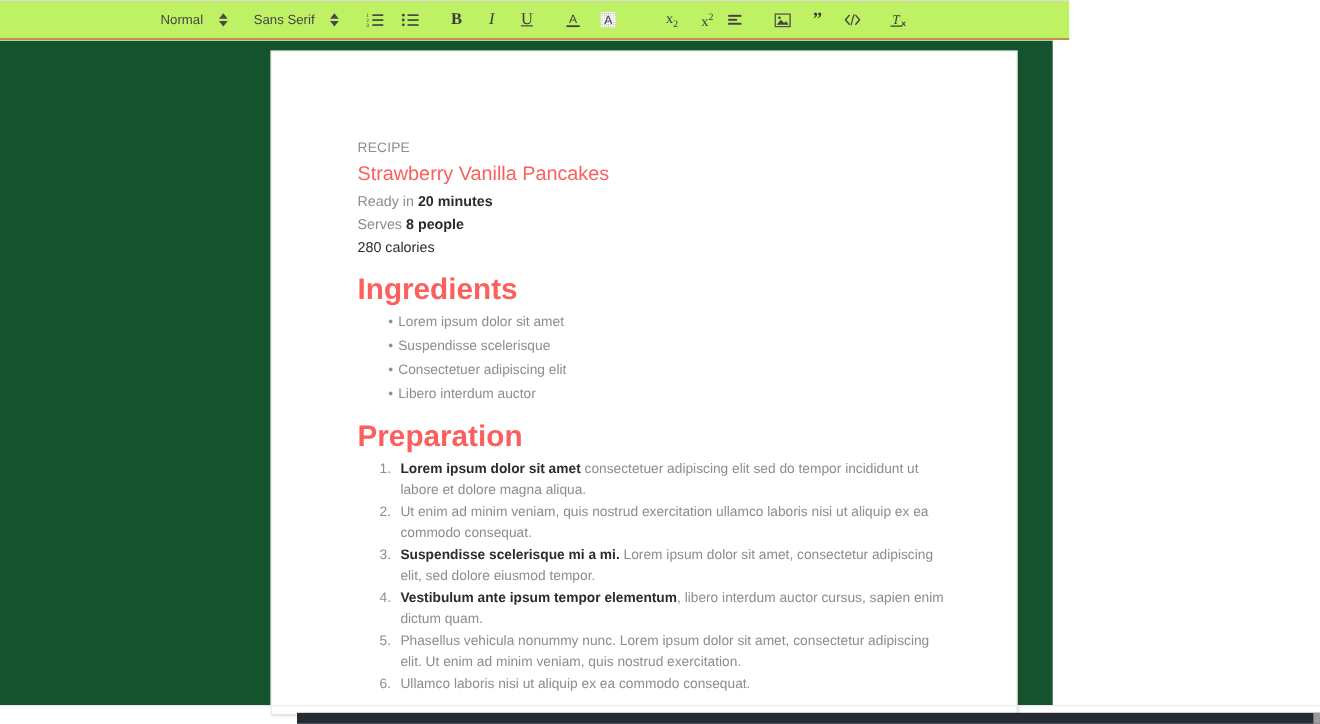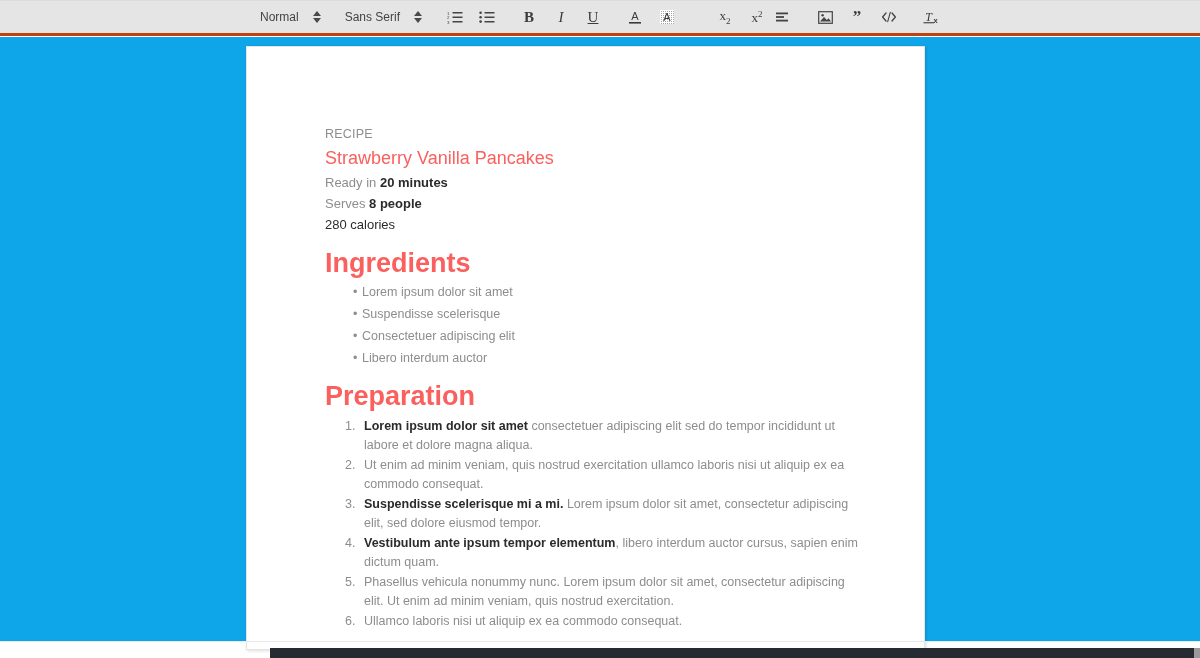--- a/index.html
+++ b/index.html
@@ -8,24 +8,24 @@
     width: 1200px; height: 658px;
     background: #ffffff;
     font-family: "Liberation Sans", sans-serif;
     overflow: hidden;
   }
 
   
   .toolbar {
     position: absolute;
     top: 0; left: 0;
-    width: 1200px; height: 36px;
-    background: #e5e5e5;
+    width: 972px; height: 36px;
+    background: #bef264;
     border-top: 1px solid #dcdcdc;
-    border-bottom: 3px solid #c2410c;
+    border-bottom: 1px solid #c2410c;
     display: flex;
     align-items: center;
     justify-content: center;
   }
   .tb-inner {
     display: flex;
     align-items: center;
     height: 100%;
   }
 
@@ -84,22 +84,22 @@
     font-family: "Liberation Serif", serif;
     line-height: 1;
     margin-left: 32px;
   }
   .sup-sub sub, .sup-sub sup { font-size: 9px; }
 
   
   .canvas {
     position: absolute;
     top: 37px; left: 0;
-    width: 1200px; height: 604px;
-    background: #0ea5e9;
+    width: 957px; height: 604px;
+    background: #14532d;
   }
 
   .page {
     position: absolute;
     top: 9px;
     left: 246px;
     width: 679px;
     height: 604px;
     background: #ffffff;
     border: 1px solid #e4e4e4;

